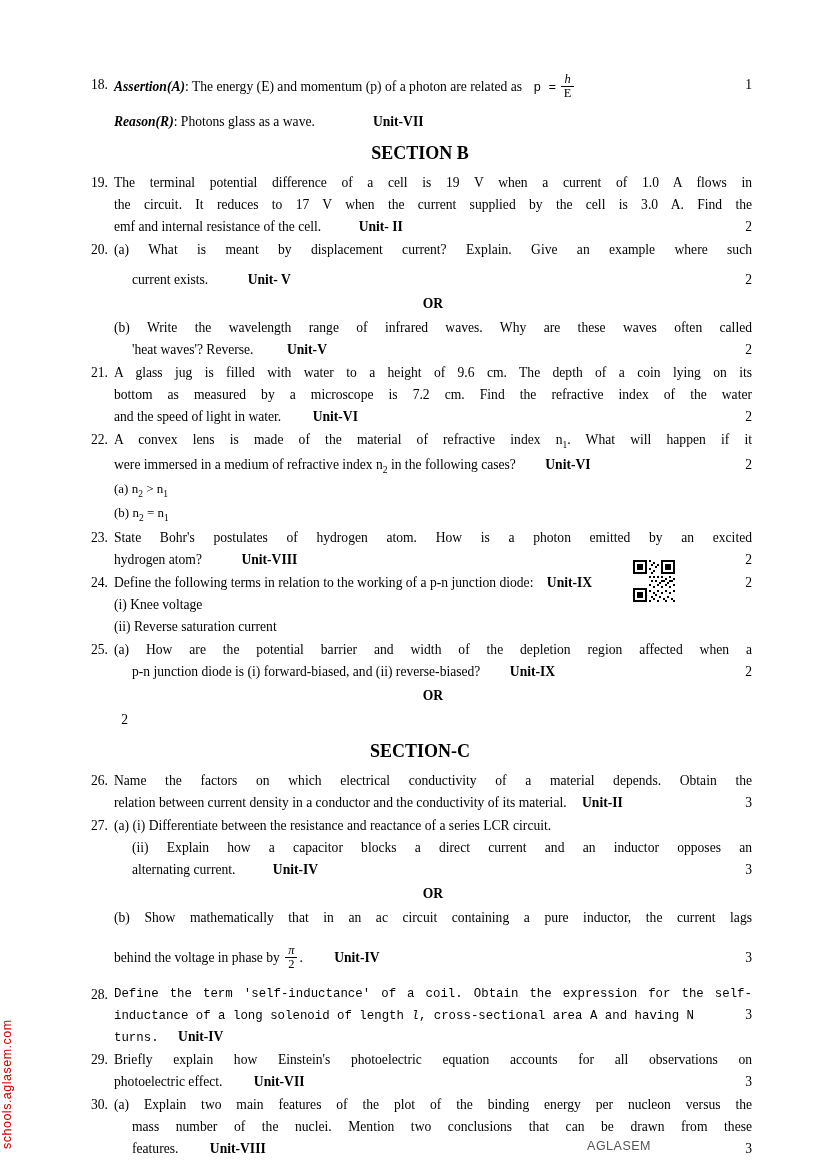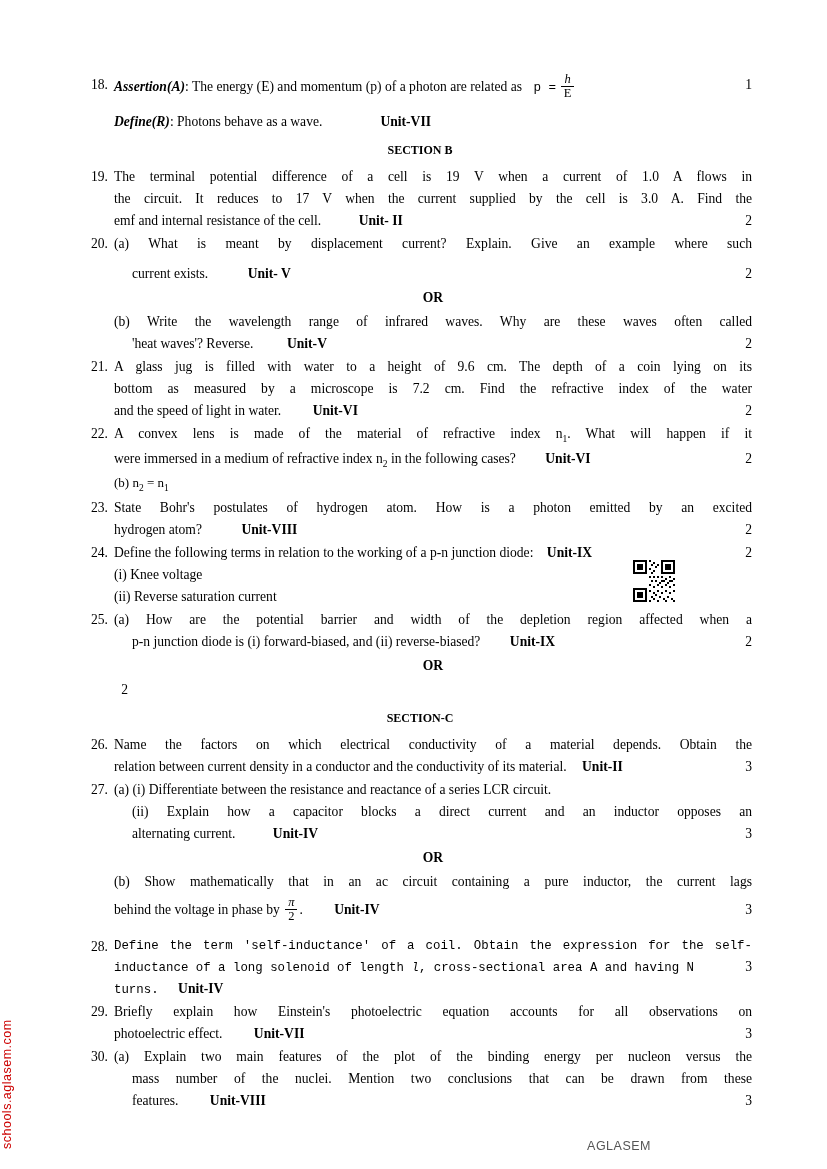--- a/index.html
+++ b/index.html
@@ -57,21 +57,21 @@
   .unit {
     font-weight: bold;
   }
   .ital {
     font-style: italic;
     font-weight: bold;
   }
   .center {
     text-align: center;
     font-weight: bold;
-    font-size: 12px;
+    font-size: 18px;
     margin: 10px 0 8px 0;
   }
   .or {
     text-align: center;
     font-weight: bold;
     font-size: 13.6px;
     margin: 2px 0 2px 0;
   }
   .sub {
     font-size: 9.5px;
@@ -154,22 +154,22 @@
             <span class="ital">Assertion(A)</span><span>: The energy (E) and momentum (p) of a photon are related as</span>
             <span class="mono" style="margin-left:8px;">p =</span>
             <span class="frac">
               <span class="num2">h</span>
               <span class="den">E</span>
             </span>
           </div>
           <div style="flex:0 0 24px; text-align:right;">1</div>
         </div>
         <div style="margin-top:10px; display:flex; align-items:baseline;">
-          <span class="ital">Define(R)</span>
-            <span>:  Photons behave as a wave.</span>
+          <span class="ital">Reason(R)</span>
+            <span>:  Photons glass as a wave.</span>
           <span class="unit" style="margin-left:58px;">Unit-VII</span>
         </div>
       </div>
     </div>
 
     <div class="center">SECTION B</div>
 
     <div class="q">
       <div class="num">19.</div>
       <div class="body">
@@ -230,20 +230,23 @@
           <span>A convex lens is made of the material of refractive index n</span><span class="sub">1</span><span>. What will happen if it</span>
         </div>
         <div class="rowline">
           <span>
             <span>were immersed in a medium of refractive index n</span><span class="sub">2</span><span> in the following cases?</span>
             <span class="unit" style="margin-left:26px;">Unit-VI</span>
           </span>
           <span class="mk">2</span>
         </div>
         <div style="font-size:13px;">
+          <span>(a) n</span><span class="sub">2</span><span> &gt; n</span><span class="sub">1</span>
+        </div>
+        <div style="font-size:13px;">
           <span>(b) n</span><span class="sub">2</span><span> = n</span><span class="sub">1</span>
         </div>
       </div>
     </div>
 
     <div class="q">
       <div class="num">23.</div>
       <div class="body">
         <div class="jt">State Bohr's postulates of hydrogen atom. How is a photon emitted by an excited</div>
         <div class="rowline">
@@ -312,21 +315,21 @@
         <div class="jt" style="padding-left:18px;">(ii) Explain how a capacitor blocks a direct current and an inductor opposes an</div>
         <div class="rowline">
           <span style="padding-left:18px;">
             <span>alternating current.</span>
             <span class="unit" style="margin-left:34px;">Unit-IV</span>
           </span>
           <span class="mk">3</span>
         </div>
         <div class="or">OR</div>
         <div class="jt">(b) Show mathematically that in an ac circuit containing a pure inductor, the current lags</div>
-        <div class="rowline" style="margin-top:4px;">
+        <div class="rowline" style="margin-top:16px;">
           <span>
             <span>behind the voltage in phase by</span>
             <span class="frac">
               <span class="num2">π</span>
               <span class="den">2</span>
             </span><span>.</span>
             <span class="unit" style="margin-left:28px;">Unit-IV</span>
           </span>
           <span class="mk">3</span>
         </div>

